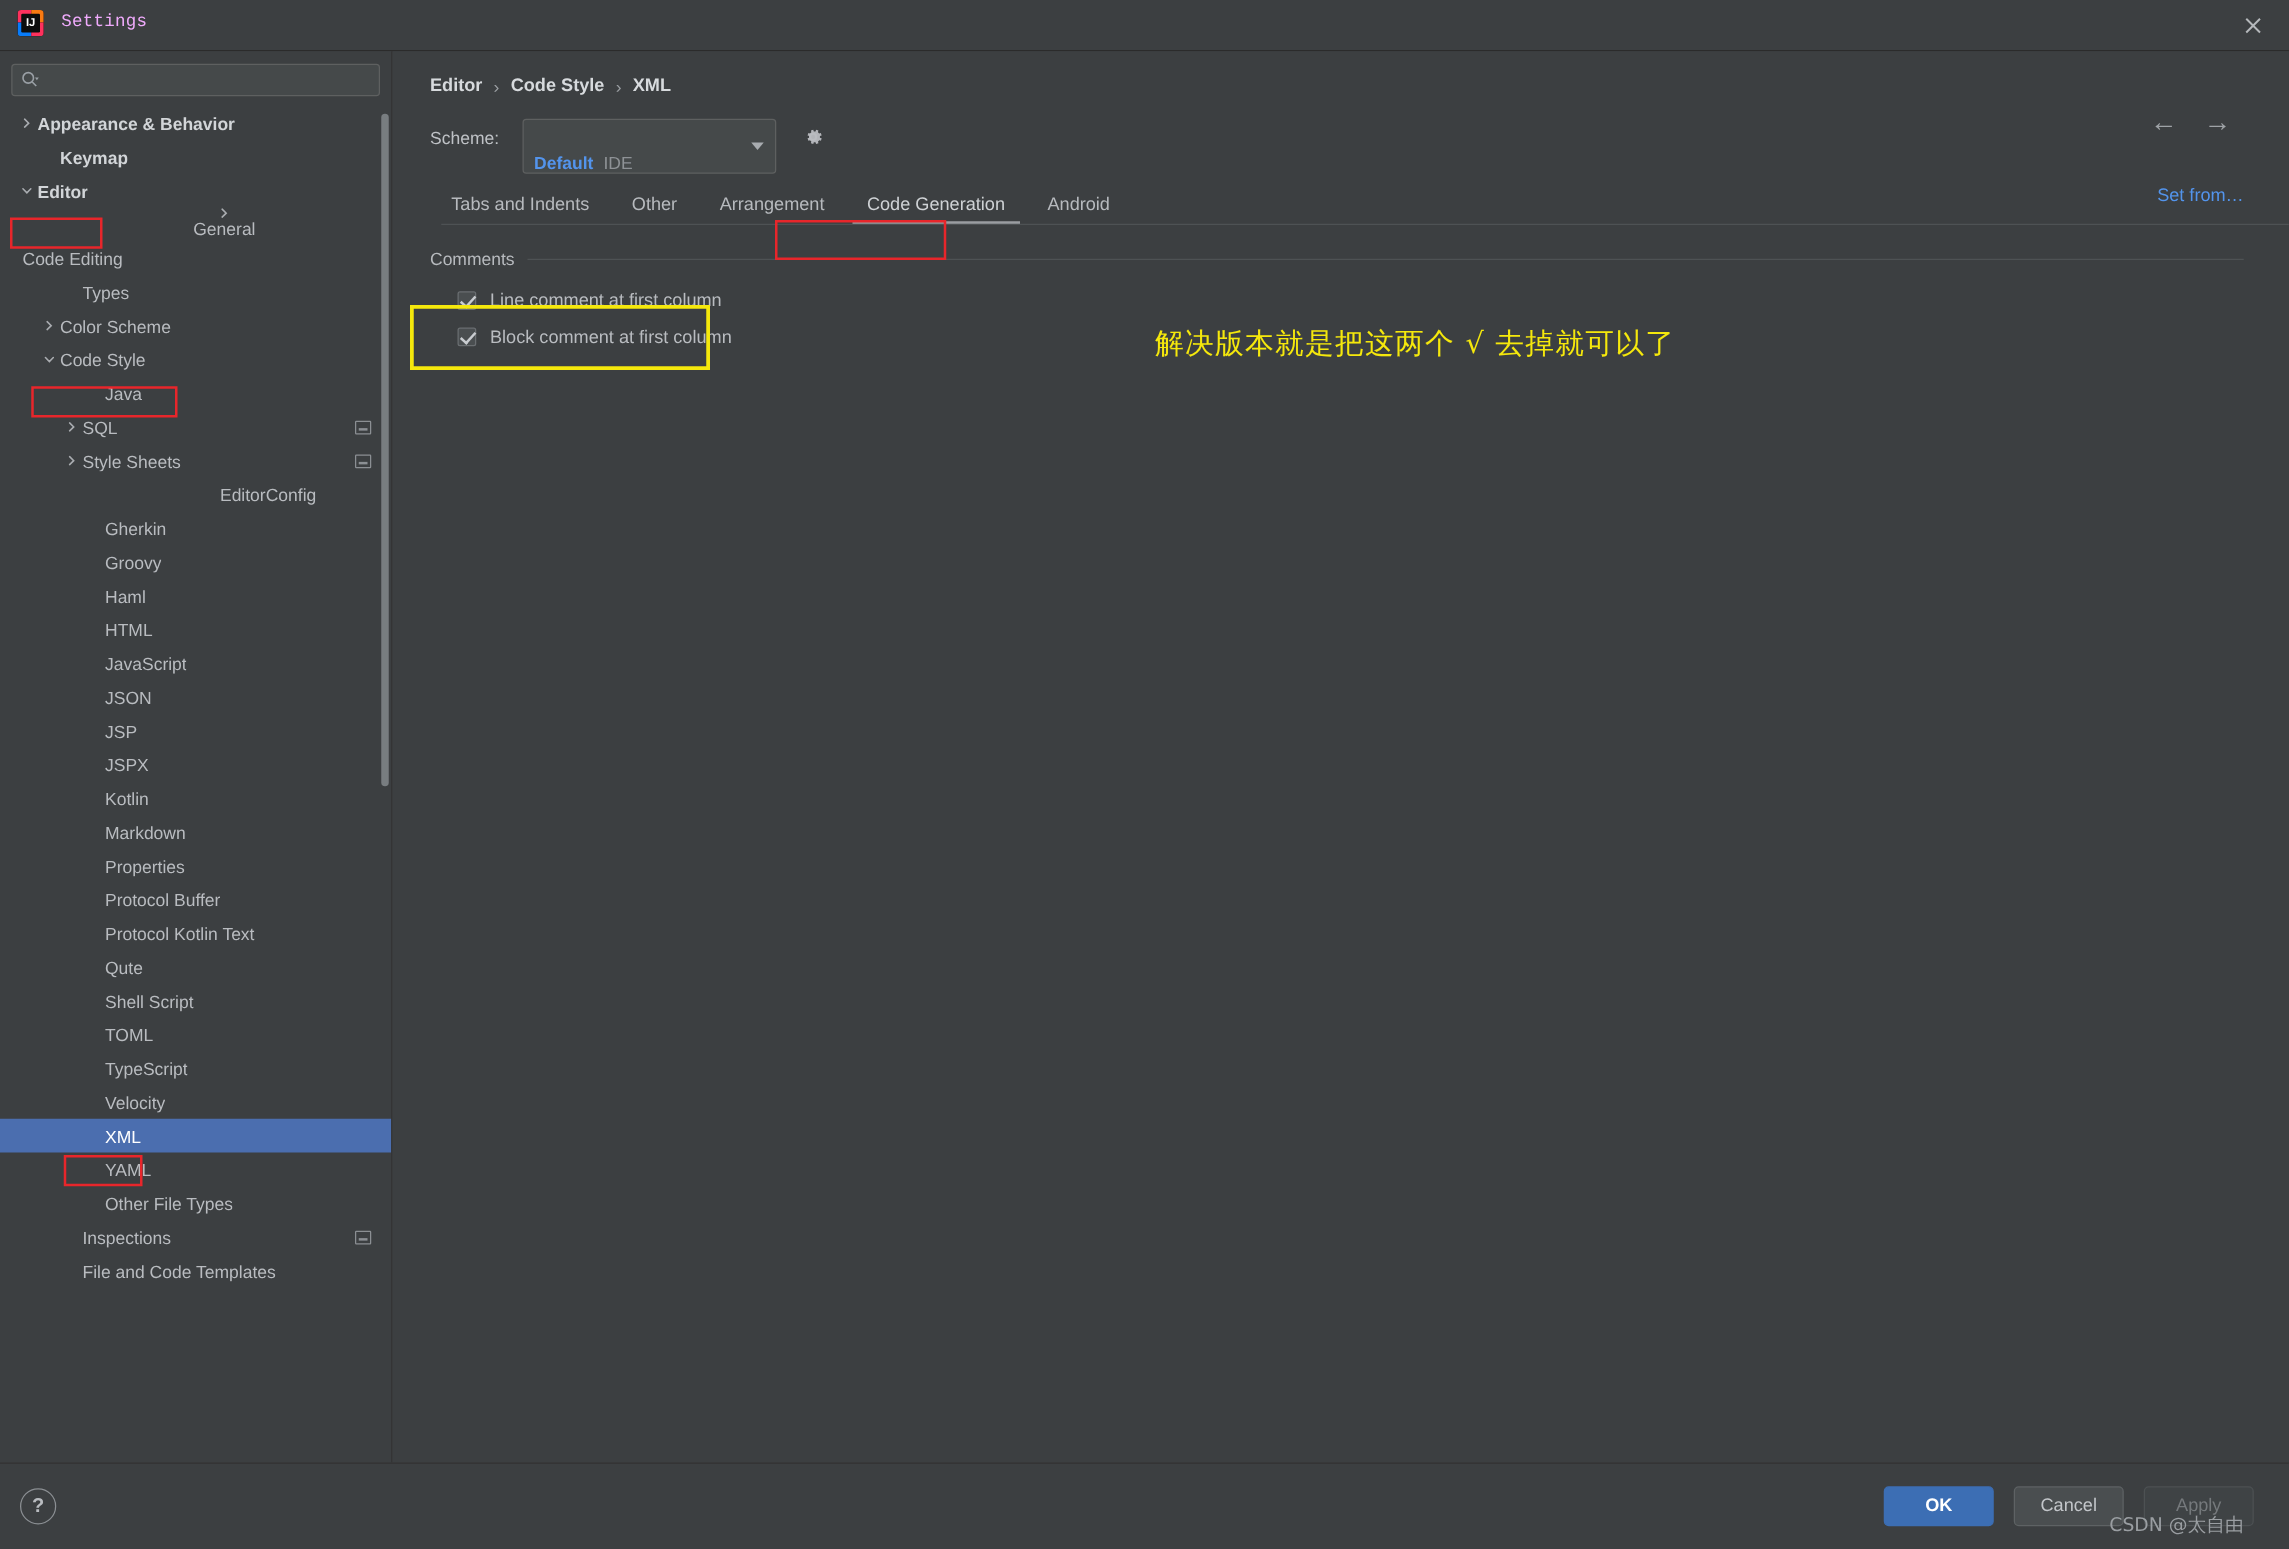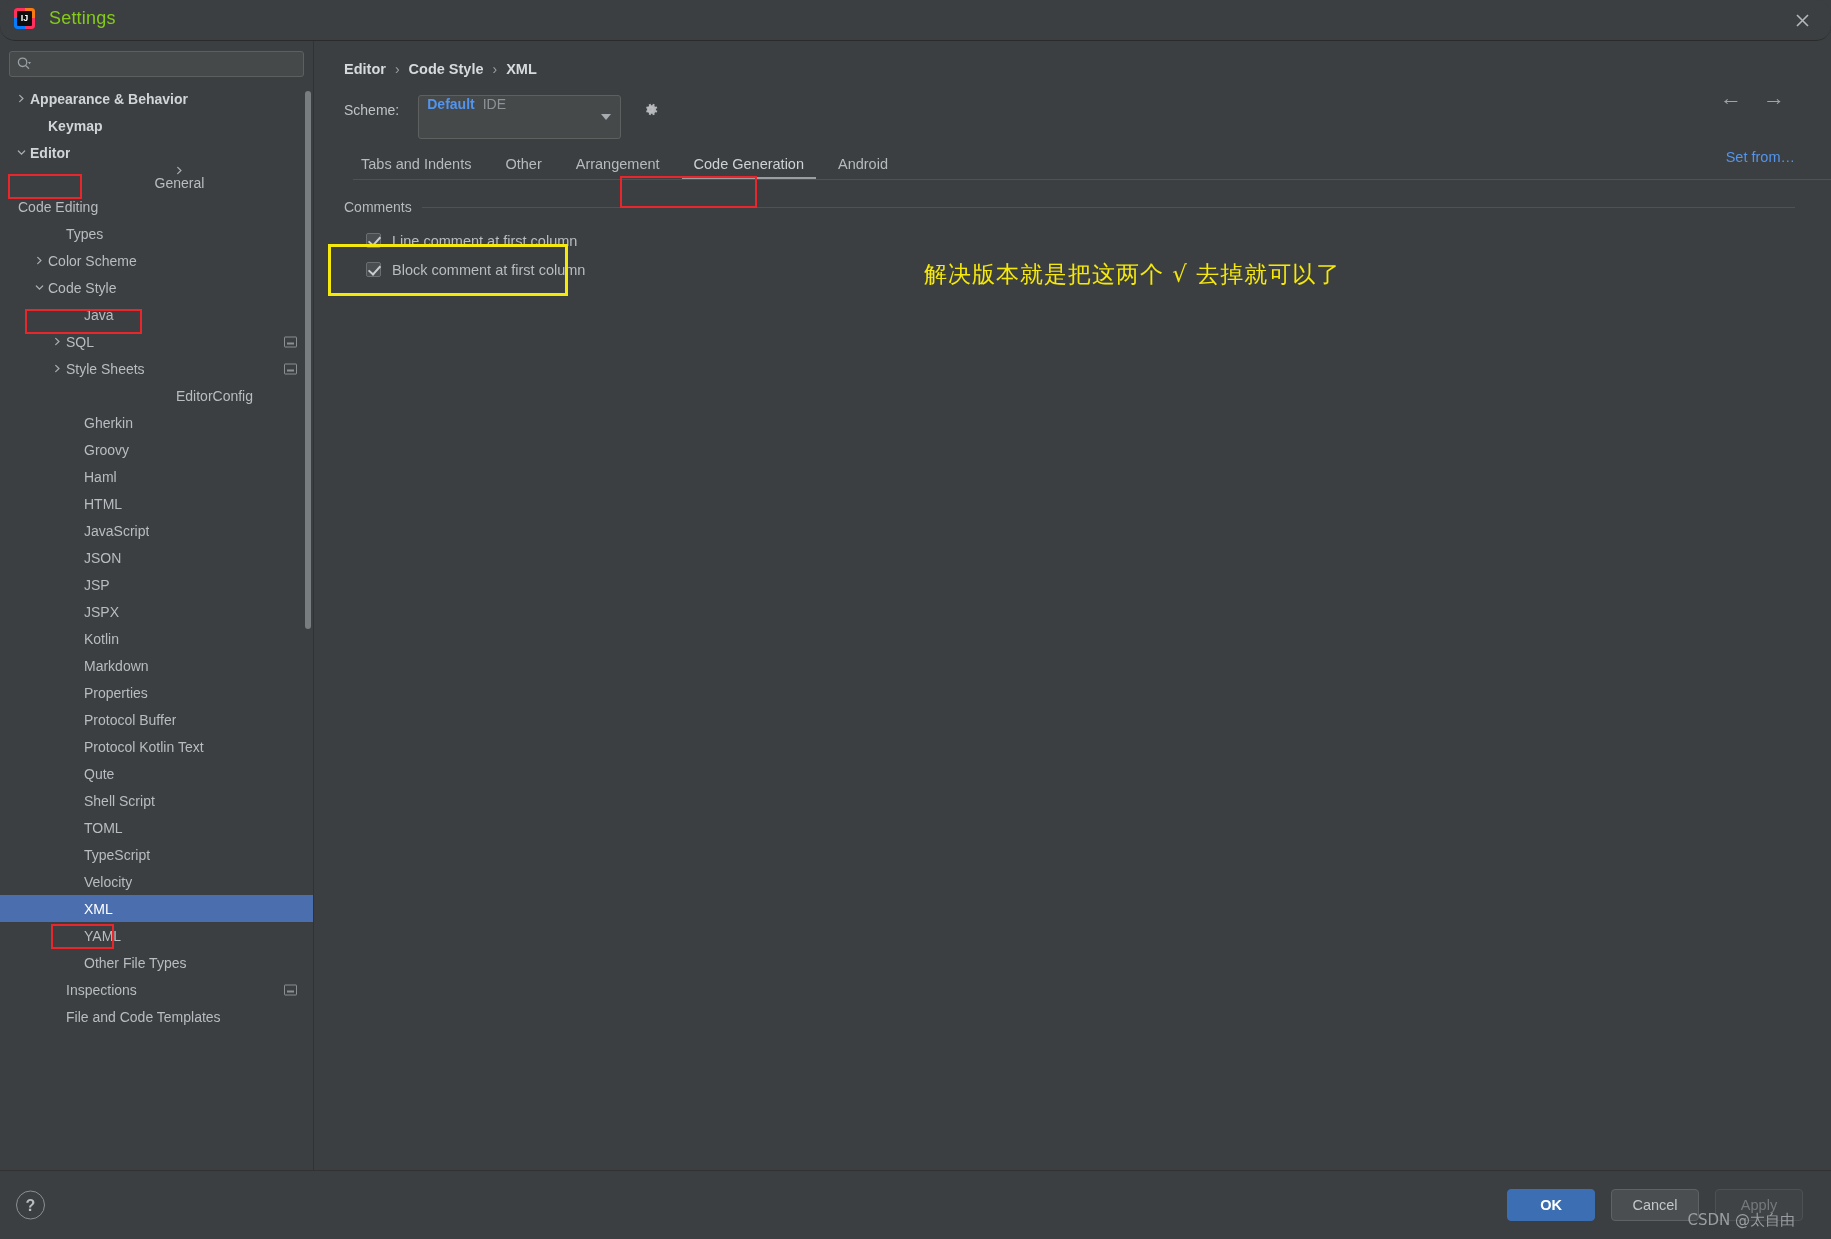--- a/index.html
+++ b/index.html
@@ -16,40 +16,39 @@
   }
 
   
   .titlebar {
     height: 41px; min-height: 41px;
     background: #3c3f41;
     border-bottom: 1px solid #2b2b2b;
     display: flex; align-items: center;
     padding: 0 0 4px 14px;
     position: relative;
-    border-radius: 15px;
   }
   .ij-logo {
     width: 21px; height: 21px; margin-right: 14px;
     position: relative; border-radius: 3px; overflow: hidden;
     background: #0d0d0d;
     flex: none;
   }
   .ij-logo .q1 { position:absolute; left:0; top:0; width:50%; height:50%; background:#fe315d; }
   .ij-logo .q2 { position:absolute; right:0; top:0; width:50%; height:50%; background:#f97a12; }
   .ij-logo .q3 { position:absolute; left:0; bottom:0; width:50%; height:50%; background:#087cfa; }
   .ij-logo .q4 { position:absolute; right:0; bottom:0; width:50%; height:50%; background:#fe315d; }
   .ij-logo .inner {
     position:absolute; left:3px; top:3px; right:3px; bottom:3px;
     background:#0d0d0d; border-radius:1px;
     color:#fff; font-size:9px; line-height:15px; text-align:center;
     font-family:"Liberation Sans", sans-serif; font-weight:700;
   }
   .title-text {
-    color: #84cc16; font-size: 18px; letter-spacing: .2px;
+    color: #f0abfc; font-size: 14px; letter-spacing: .2px; font-family: Liberation Mono, monospace;
   }
   .win-close {
     position: absolute; right: 18px; top: 50%; transform: translateY(-50%);
     width: 22px; height: 22px; color: #b5b8bb;
     display:flex; align-items:center; justify-content:center;
     font-size: 19px; line-height: 1; cursor: default;
   }
 
   
   .body-row { flex: 1; display: flex; min-height: 0; }
@@ -126,21 +125,21 @@
   }
   .nav-arrows span { font-size: 22px; line-height: 1; cursor: default; }
 
   .scheme-row {
     display: flex; align-items: center; margin-top: 14px; height: 29px;
   }
   .scheme-label { color: #bfc2c6; font-size: 14px; margin-right: 19px; }
   .scheme-select {
     width: 203px; height: 44px; background: #45494a;
     border: 1px solid #5e6060; border-radius: 3px;
-    display: flex; align-items: flex-start; padding: 0 8px;
+    display: flex; align-items: flex-end; padding: 0 8px;
     position: relative;
     margin-top: 14px;
   }
   .scheme-name { color: #5394ec; font-weight: 700; font-size: 14px; }
   .scheme-kind { color: #8e9296; font-size: 14px; margin-left: 8px; }
   .scheme-caret {
     position: absolute; right: 9px; top: 50%; transform: translateY(-50%);
     width: 0; height: 0; border-left: 5px solid transparent;
     border-right: 5px solid transparent; border-top: 6px solid #a8acb0;
   }

